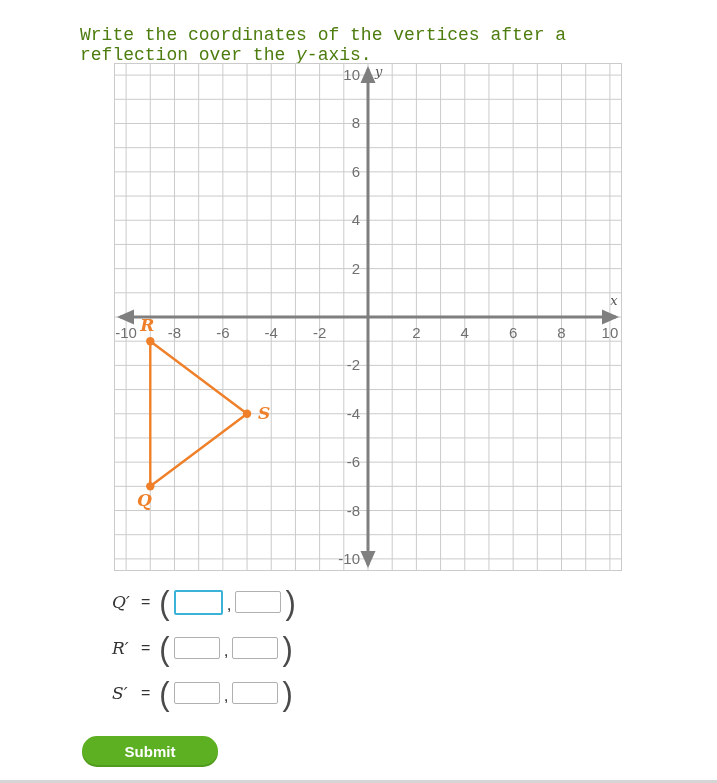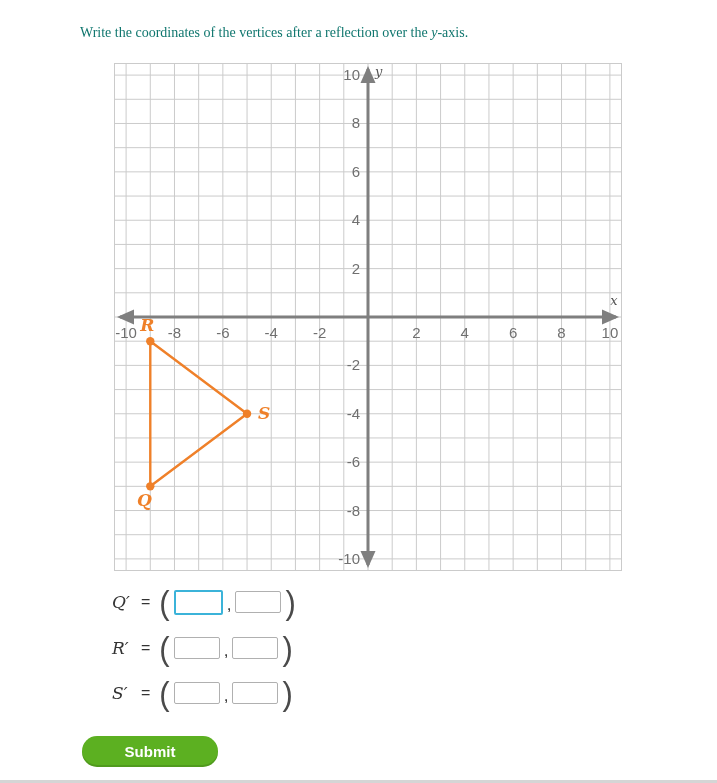--- a/index.html
+++ b/index.html
@@ -2,21 +2,21 @@
 <html><head>
 <meta charset="utf-8">
 <style>
   html,body{margin:0;padding:0;}
   body{
     width:717px;height:783px;position:relative;overflow:hidden;
     background:#ffffff;font-family:"Liberation Sans",sans-serif;
   }
   .title{
     position:absolute;left:80px;top:25px;width:600px;
-    font-family:Liberation Serif, serif;font-size:14px;color:#0f766e;
+    font-family:Liberation Mono, monospace;font-size:18px;color:#4d7c0f;
   }
   .title .ital{font-style:italic;}
   #graph-wrap{position:absolute;left:114px;top:63px;width:508px;height:508px;}
   .answer-row{
     position:absolute;left:112px;height:38px;display:flex;align-items:center;
   }
   .row-q{top:583px;}
   .row-r{top:629px;}
   .row-s{top:674px;}
   .lbl{

